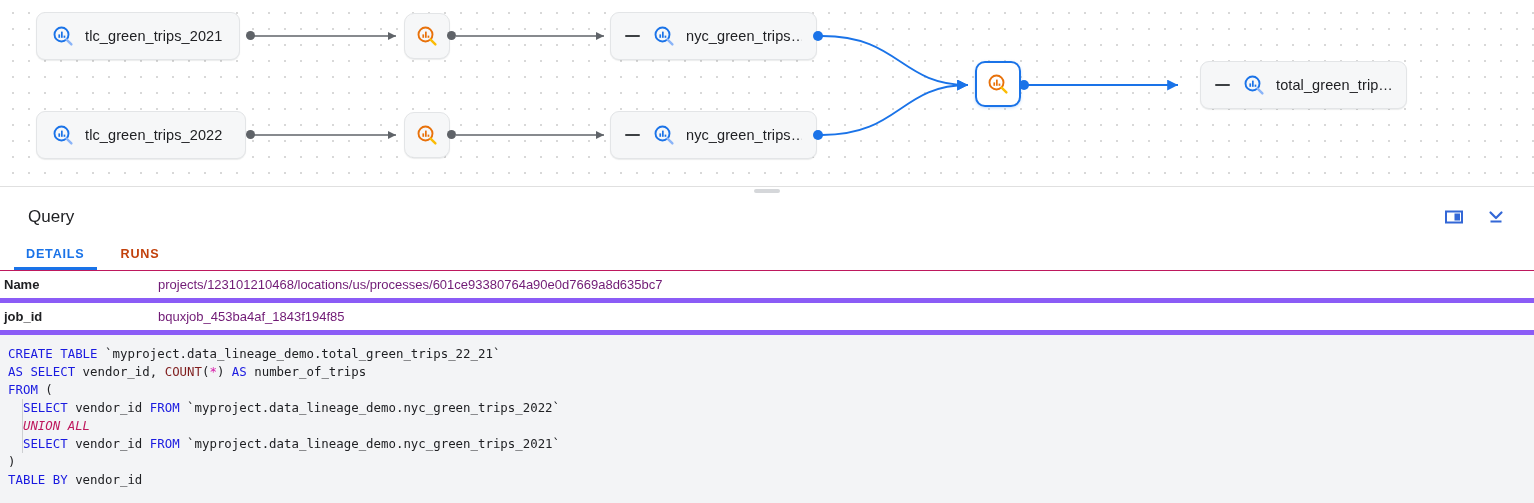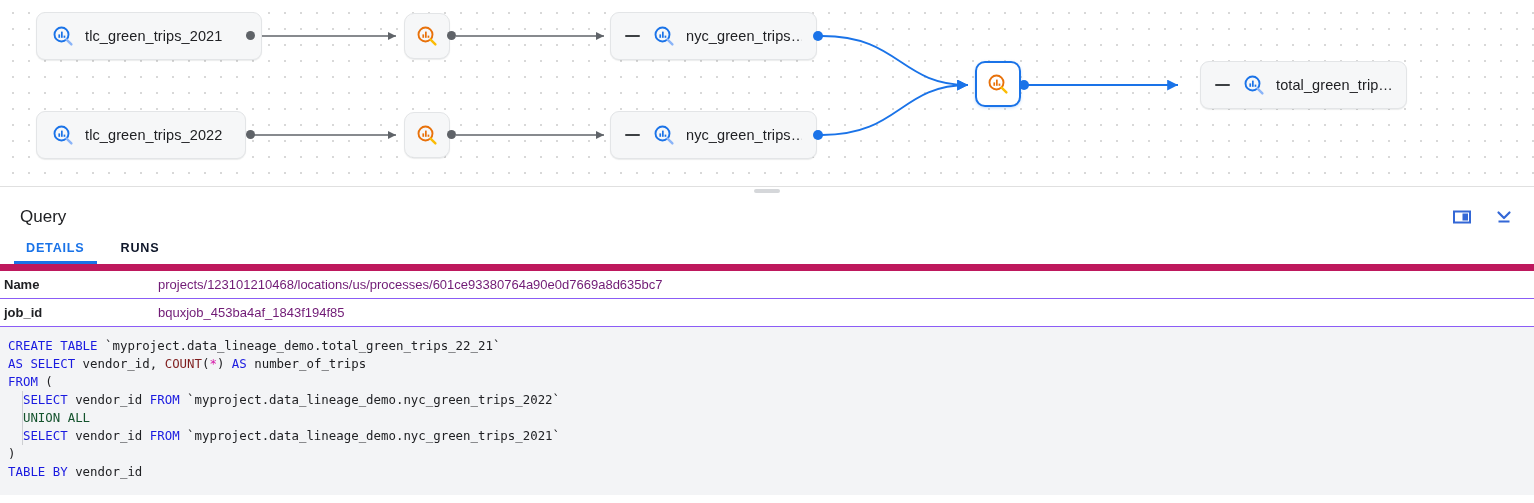--- a/index.html
+++ b/index.html
@@ -96,66 +96,66 @@
     background: #d5d7da;
     border-radius: 2px;
   }
 
   
   #query-panel { width: 1534px; background: #fff; }
   #panel-header {
     height: 44px;
     display: flex;
     align-items: center;
-    padding: 0 20px;
+    padding: 0 28px;
   }
   #panel-title {
     font-size: 17px;
     color: #202124;
     flex: 1;
   }
   .header-actions { display: flex; align-items: center; gap: 22px; }
   .hdr-btn {
     background: none; border: none; padding: 0;
     cursor: pointer; line-height: 0;
   }
 
   
   #tab-strip {
     display: flex;
     align-items: flex-end;
     height: 32px;
-    border-bottom: 7px solid #be185d;
+    border-bottom: 1px solid #be185d;
     padding: 0 12px;
     gap: 8px;
   }
   .tab {
     position: relative;
     padding: 0 14px;
     height: 32px;
     display: flex; align-items: center;
     font-size: 12.6px;
     font-weight: bold;
     letter-spacing: .8px;
-    color: #0f172a;
+    color: #c2410c;
     cursor: pointer;
     background: none; border: none;
   }
   .tab.active { color: #1a73e8; }
   .tab.active::after {
     content: "";
     position: absolute;
     left: 2px; right: 2px; bottom: 0;
     height: 3px;
     background: #1a73e8;
   }
 
   
   #details-table { width: 100%; border-collapse: collapse; }
-  #details-table tr { border-bottom: 1px solid #8b5cf6; margin-top: 44px; }
+  #details-table tr { border-bottom: 5px solid #8b5cf6; margin-top: 44px; }
   #details-table th {
     text-align: left;
     width: 150px;
     padding: 6px 0 6px 4px;
     font-size: 13px;
     font-weight: bold;
     color: #202124;
     white-space: nowrap;
   }
   #details-table td {
@@ -178,21 +178,21 @@
     font-family: "DejaVu Sans Mono", "Liberation Mono", monospace;
     font-size: 12.4px;
     line-height: 18px;
     color: #202124;
     white-space: pre;
     padding-left: 8px;
   }
   .kw   { color: #1a1ae0; }
   .fn   { color: #7f1d1d; }
   .op   { color: #d618a8; }
-  .muted{ color: #14532d; }
+  .muted{ color: #be185d; font-style: italic; }
   .indent-guide {
     position: absolute;
     left: 22px;
     top: 64px;
     width: 1px;
     height: 54px;
     background: #cdcfd2;
   }
 </style>
 </head>
@@ -217,21 +217,21 @@
     <line x1="250" y1="135" x2="396" y2="135" stroke="#5f6368" stroke-width="1.4" marker-end="url(#arrow-gray)"></line>
 
     <line x1="456" y1="135" x2="604" y2="135" stroke="#5f6368" stroke-width="1.4" marker-end="url(#arrow-gray)"></line>
 
     <path d="M822,36 C900,36 900,85 968,85" stroke="#1a73e8" stroke-width="1.8" fill="none" marker-end="url(#arrow-blue)"></path>
     <path d="M822,135 C900,135 900,85 968,85" stroke="#1a73e8" stroke-width="1.8" fill="none" marker-end="url(#arrow-blue)"></path>
 
     <line x1="1028" y1="85" x2="1178" y2="85" stroke="#1a73e8" stroke-width="1.8" marker-end="url(#arrow-blue)"></line>
   </svg>
 
-  <div class="node table-wide" style="left:36px; top:12px; width:226px;align-items:center;">
+  <div class="node table-wide" style="left:36px; top:12px; width:204px;align-items:center;">
     <svg class="icon-glyph" width="24" height="24" viewBox="0 0 24 24">
       <circle cx="10.5" cy="10.5" r="7" fill="none" stroke="#1a73e8" stroke-width="1.9"></circle>
       <rect x="7.4" y="10.4" width="1.7" height="3.4" fill="#1a73e8"></rect>
       <rect x="10" y="7.6" width="1.7" height="6.2" fill="#1a73e8"></rect>
       <rect x="12.6" y="11.6" width="1.7" height="2.2" fill="#1a73e8"></rect>
       <line x1="15.6" y1="15.6" x2="20.4" y2="20.4" stroke="#8ab4f8" stroke-width="2.4" stroke-linecap="round"></line>
     </svg>
     <span class="node-label">tlc_green_trips_2021</span>
   </div>
   <span class="port" style="left:246px; top:31px;"></span>

